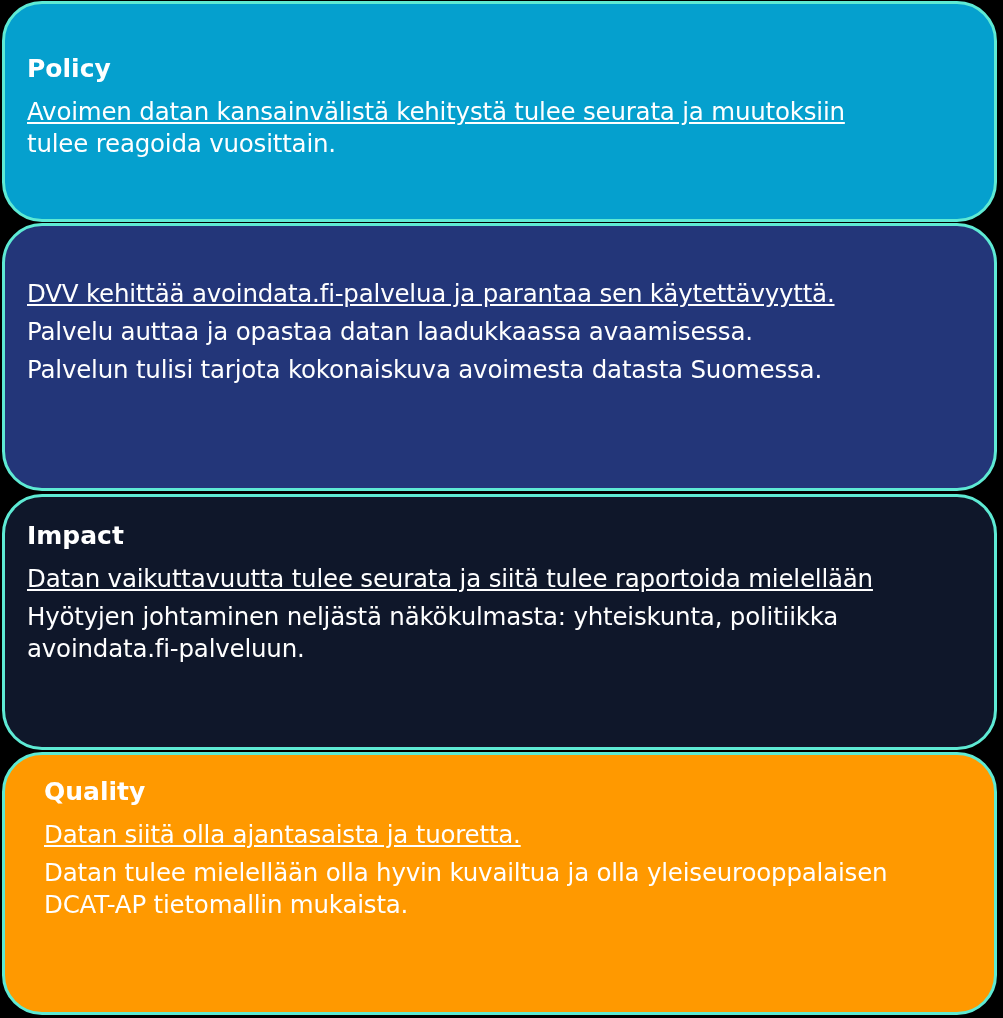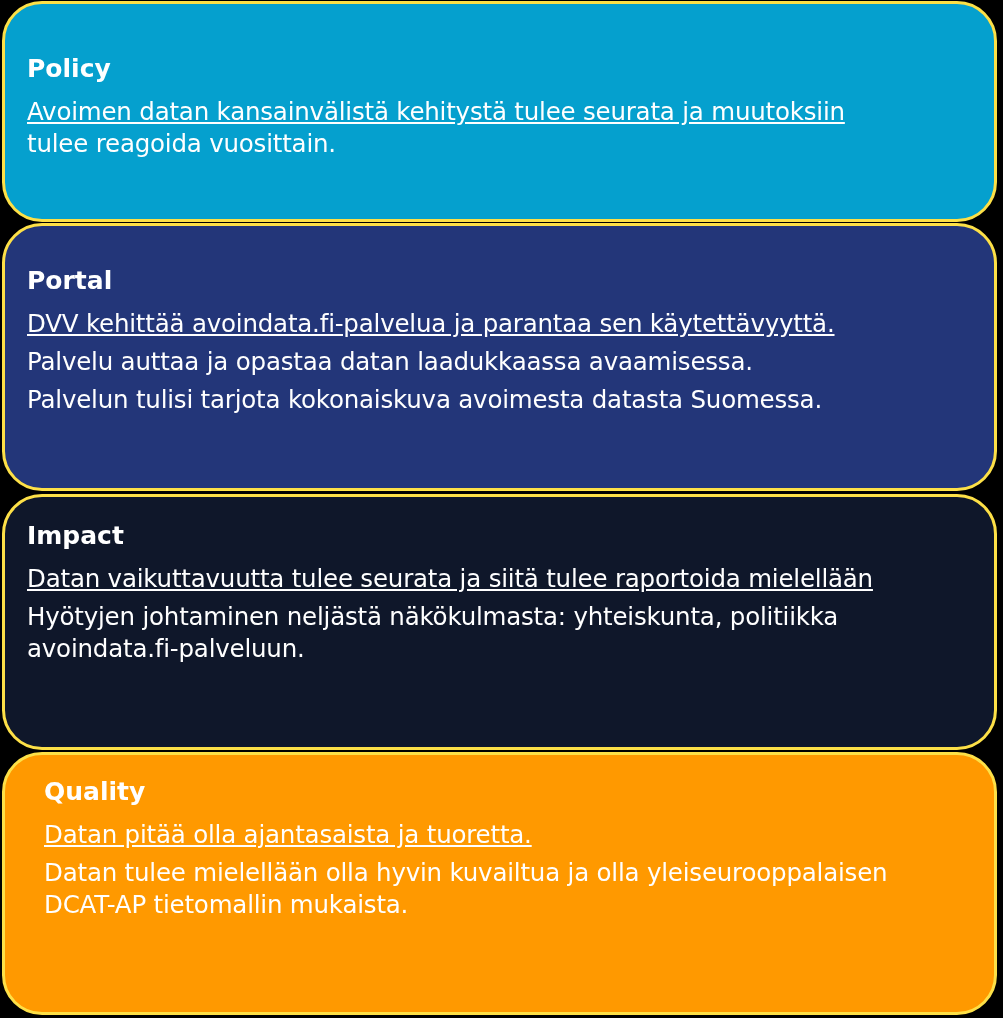--- a/index.html
+++ b/index.html
@@ -19,21 +19,21 @@
       left: 0;
       top: 0;
       width: 1003px;
       height: 1018px;
     }
     .box {
       position: absolute;
       left: 2px;
       width: 995px;
       box-sizing: border-box;
-      border: 3px solid #fde047;
+      border: 3px solid #5eead4;
       border-radius: 40px;
       padding: 0 20px 0 22px;
       color: #ffffff;
     }
     .box-title {
       font-weight: bold;
       font-size: 25px;
       line-height: 30px;
       margin: 0;
     }
@@ -56,33 +56,32 @@
 
 <div class="stack">
 
   <div class="box" id="box-policy" style="background:#05A0CE;">
     <p class="box-title">Policy</p>
     <p class="box-line gap-m">Avoimen datan kansainvälistä kehitystä tulee seurata ja muutoksiin</p>
     <p class="box-line">tulee reagoida vuosittain.</p>
   </div>
 
   <div class="box" id="box-portal" style="background:#233679;">
-    <p class="box-title">Portal</p>
     <p class="box-line gap-m">DVV kehittää avoindata.fi-palvelua ja parantaa sen käytettävyyttä.</p>
     <p class="box-line gap-s">Palvelu auttaa ja opastaa datan laadukkaassa avaamisessa.</p>
     <p class="box-line gap-s">Palvelun tulisi tarjota kokonaiskuva avoimesta datasta Suomessa.</p>
   </div>
 
   <div class="box" id="box-impact" style="background:#0f172a;">
     <p class="box-title">Impact</p>
     <p class="box-line gap-m">Datan vaikuttavuutta tulee seurata ja siitä tulee raportoida mielellään</p>
     <p class="box-line gap-s">Hyötyjen johtaminen neljästä näkökulmasta: yhteiskunta, politiikka</p>
     <p class="box-line">avoindata.fi-palveluun.</p>
   </div>
 
   <div class="box" id="box-quality" style="background:#FF9900;">
     <p class="box-title">Quality</p>
-    <p class="box-line gap-m">Datan pitää olla ajantasaista ja tuoretta.</p>
+    <p class="box-line gap-m">Datan siitä olla ajantasaista ja tuoretta.</p>
     <p class="box-line gap-s">Datan tulee mielellään olla hyvin kuvailtua ja olla yleiseurooppalaisen</p>
     <p class="box-line">DCAT-AP tietomallin mukaista.</p>
   </div>
 
 </div>
 
 </body></html>

